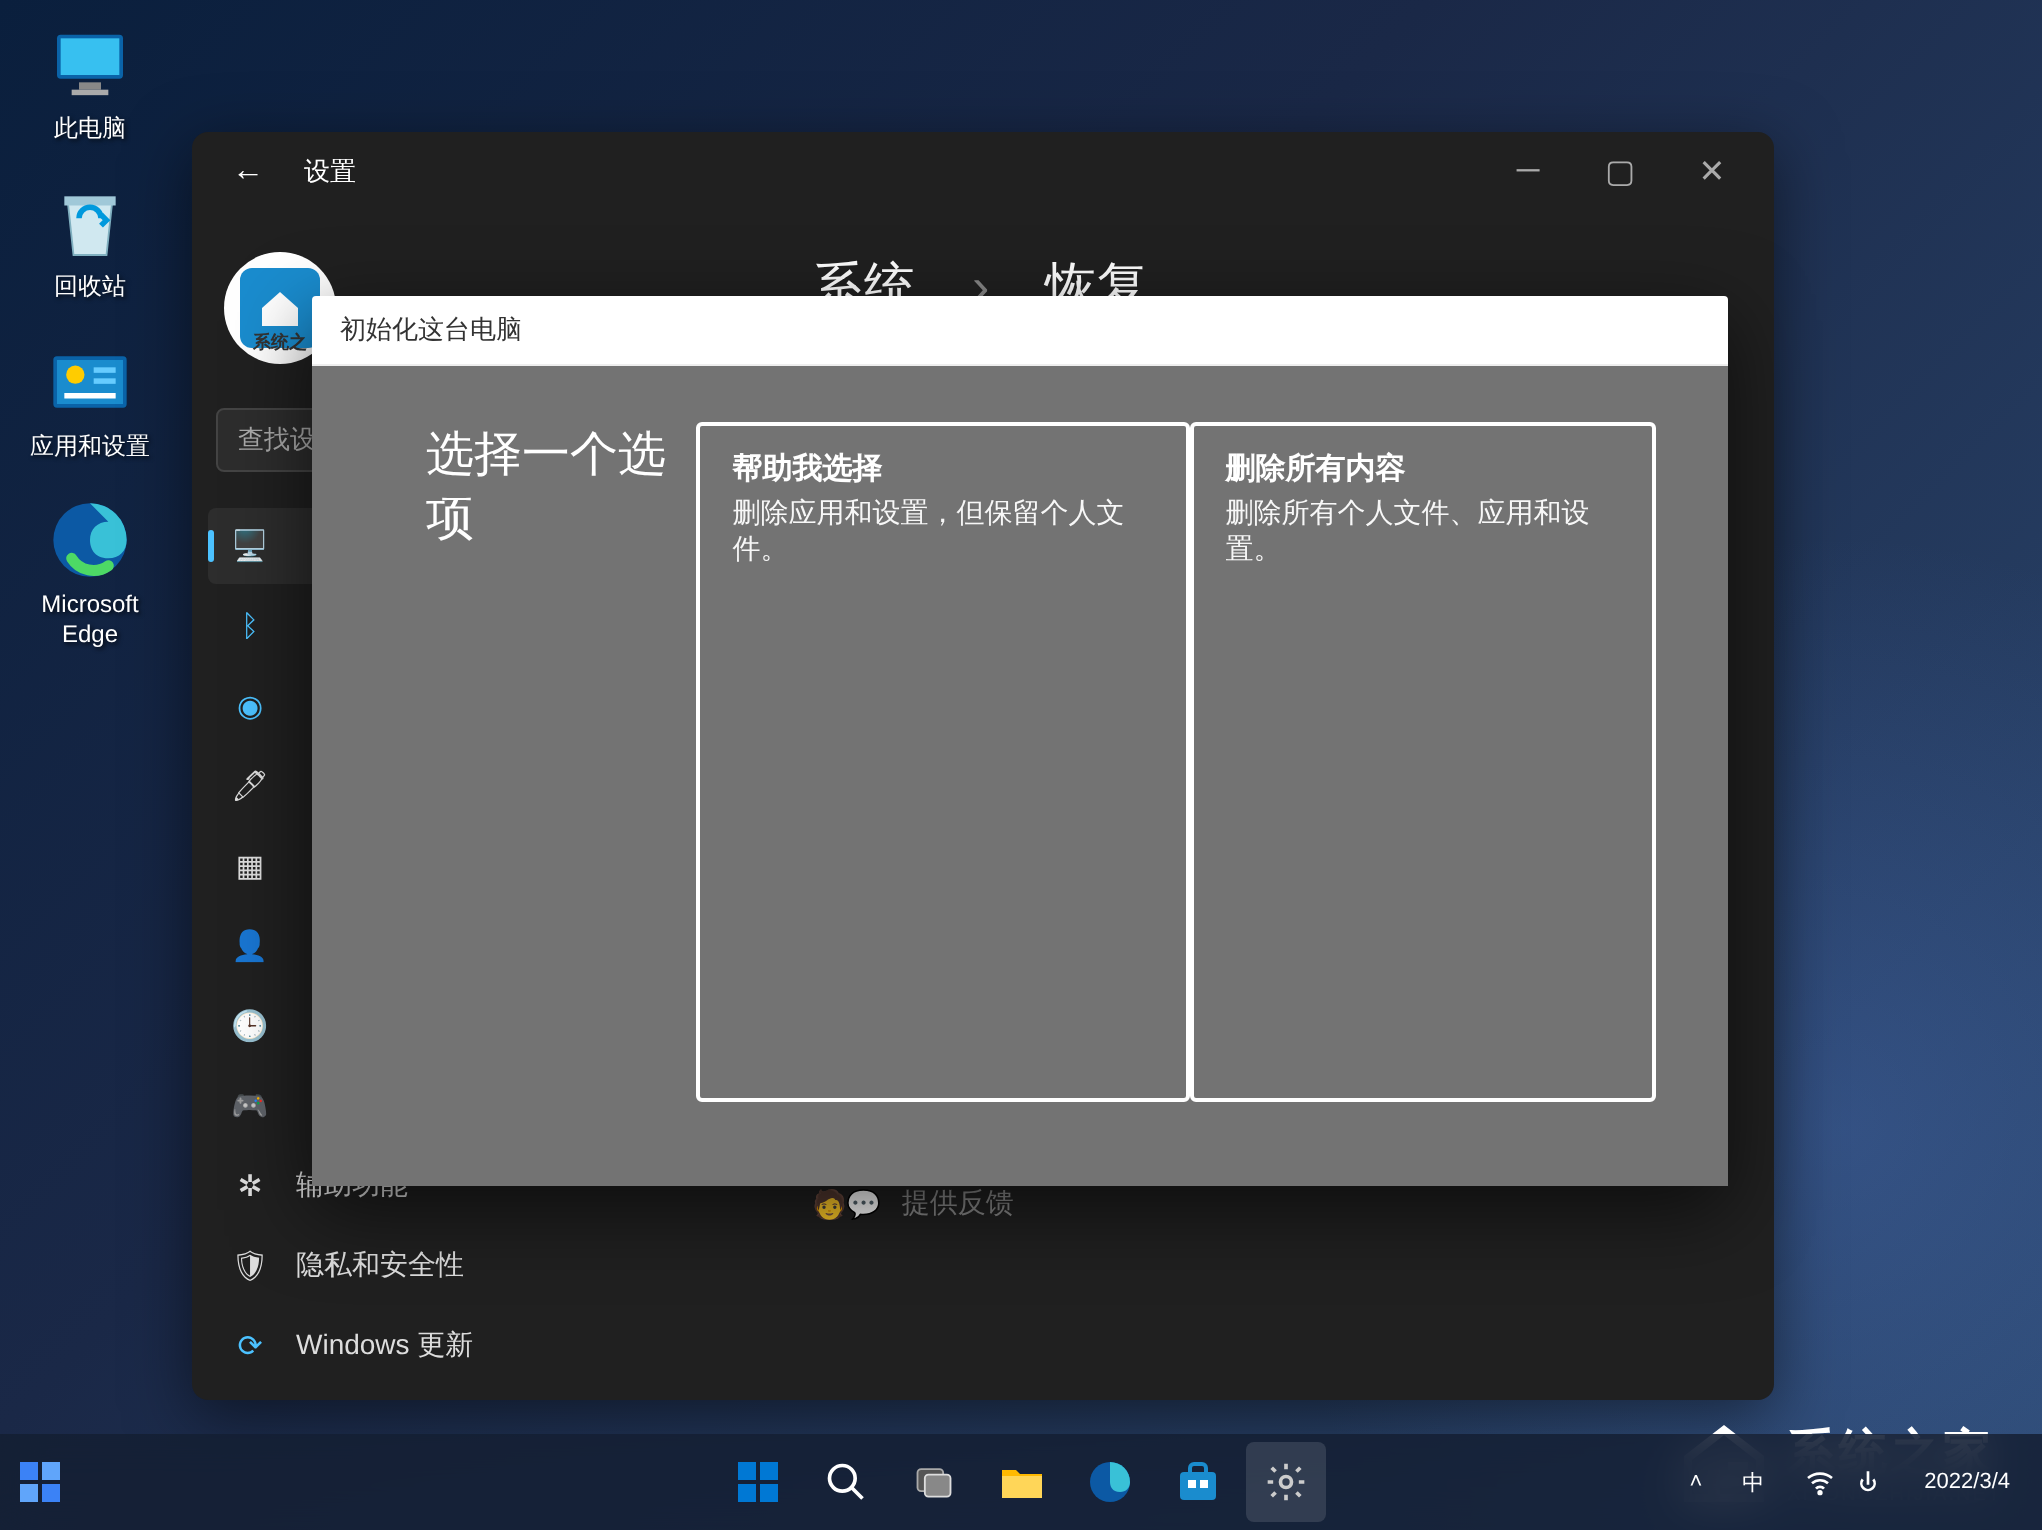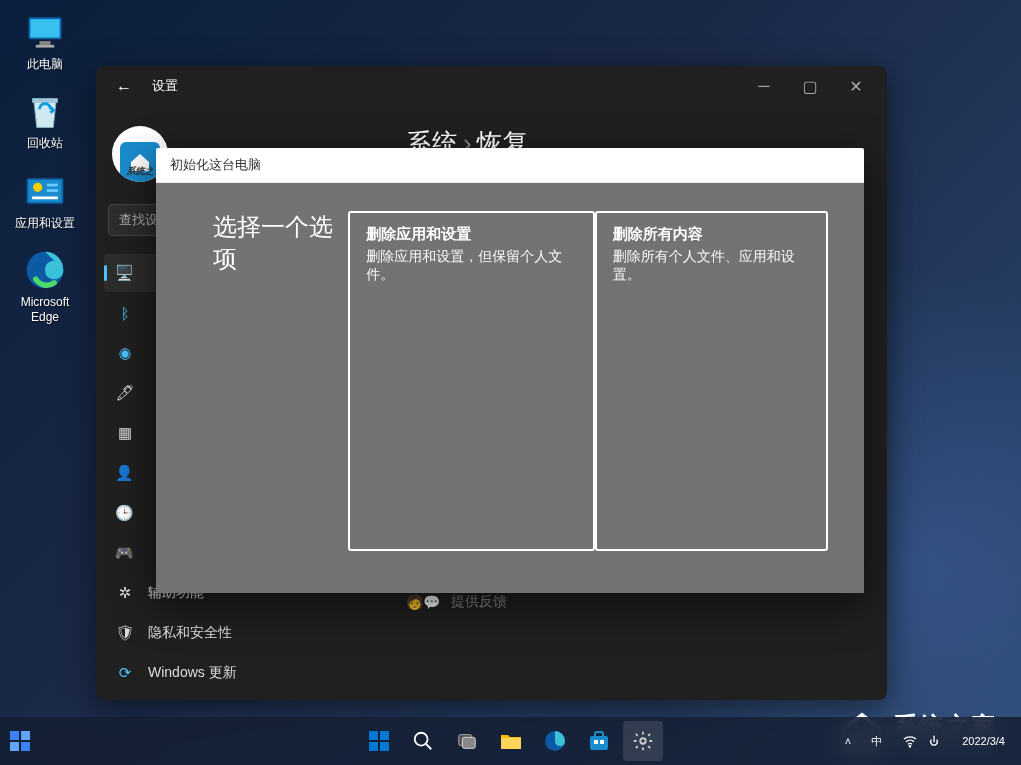--- a/index.html
+++ b/index.html
@@ -18,32 +18,32 @@
 .window { position: absolute; left: 96px; top: 66px; width: 791px; height: 634px; background: #202020; border-radius: 8px; box-shadow: 0 8px 32px rgba(0,0,0,0.5); display: flex; flex-direction: column; }
 .titlebar { height: 40px; display: flex; align-items: center; padding: 0 8px; }
 .tb-back { color: #fff; font-size: 16px; padding: 8px 12px; cursor: pointer; }
 .tb-title { color: #fff; font-size: 13px; margin-left: 8px; }
 .tb-spacer { flex: 1; }
 .tb-btn { width: 46px; height: 32px; display: flex; align-items: center; justify-content: center; color: #aaa; cursor: pointer; }
 
 .window-body { flex: 1; display: flex; overflow: hidden; }
 .sidebar { width: 280px; padding: 12px 8px; display: flex; flex-direction: column; gap: 2px; }
 .user-block { display: flex; align-items: center; gap: 12px; padding: 8px; margin-bottom: 12px; }
-.avatar { width: 56px; height: 56px; border-radius: 50%; background: #fff; display: flex; align-items: flex-end; justify-content: center; position: relative; overflow: hidden; font-style: italic; }
+.avatar { width: 56px; height: 56px; border-radius: 50%; background: #fff; display: flex; align-items: center; justify-content: center; position: relative; overflow: hidden; }
 .avatar-inner { width: 40px; height: 40px; background: #1a8cce; border-radius: 6px; transform: rotate(0deg); display:flex; align-items:center; justify-content:center; }
 .avatar-text { position:absolute; bottom:4px; font-size:9px; color:#333; font-weight:bold; }
 .search-box { background: #2d2d2d; border: 1px solid #444; border-radius: 4px; padding: 6px 10px; color: #aaa; font-size: 13px; margin: 0 4px 16px 4px; }
 
 .nav-item { display: flex; align-items: center; gap: 14px; padding: 10px 12px; border-radius: 4px; color: #ddd; font-size: 14px; cursor: pointer; }
 .nav-item.active { background: #2d2d2d; }
 .nav-item.active::before { content:""; width:3px; height:16px; background:#4cc2ff; border-radius:2px; position:absolute; margin-left:-12px; }
 .nav-icon { width: 18px; height: 18px; display: flex; align-items: center; justify-content: center; font-size: 15px; }
 
 .content { flex: 1; padding: 20px 30px; color: #fff; }
-.breadcrumb { font-size: 26px; font-weight: 400; display: flex; gap: 5px; align-items: center; }
+.breadcrumb { font-size: 26px; font-weight: 400; display: flex; gap: 28px; align-items: center; }
 .bc-sep { color: #888; }
 .feedback { display: flex; align-items: center; gap: 10px; color: #888; font-size: 14px; margin-top: 420px; padding: 12px 0; }
 .related-card { position:absolute; right:30px; top:190px; width:40px; height:40px; background:#2d2d2d; border-radius:4px; display:flex; align-items:center; justify-content:center; color:#aaa; }
 
 
 .dialog { position: absolute; left: 156px; top: 148px; width: 708px; background: #fff; border-radius: 2px; box-shadow: 0 12px 40px rgba(0,0,0,0.6); }
 .dialog-title { padding: 8px 14px; font-size: 13px; color: #333; border-bottom: 1px solid #eee; }
 .dialog-body { background: #737373; padding: 28px 36px 24px 57px; color: #fff; min-height: 410px; display: flex; flex-direction: row; }
 .dialog-heading { font-size: 24px; font-weight: 400; margin-bottom: 28px; }
 .option { border: 2px solid #fff; border-radius: 3px; padding: 12px 16px; margin-bottom: 18px; cursor: pointer; }
@@ -204,21 +204,21 @@
       </div>
     </div>
   </div>
 </div>
 
 <div class="dialog">
   <div class="dialog-title">初始化这台电脑</div>
   <div class="dialog-body">
     <div class="dialog-heading">选择一个选项</div>
     <div class="option">
-      <div class="option-title">删除应用和设置</div>
+      <div class="option-title">帮助我选择</div>
       <div class="option-desc">删除应用和设置，但保留个人文件。</div>
     </div>
     <div class="option">
       <div class="option-title">删除所有内容</div>
       <div class="option-desc">删除所有个人文件、应用和设置。</div>
     </div>
   </div>
 </div>
 
 <div class="watermark">

